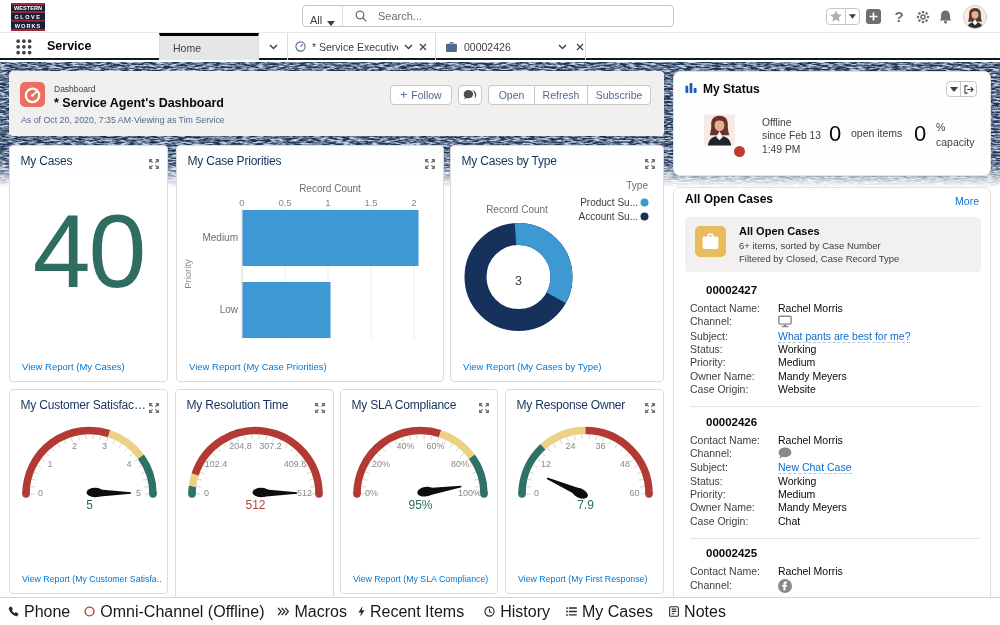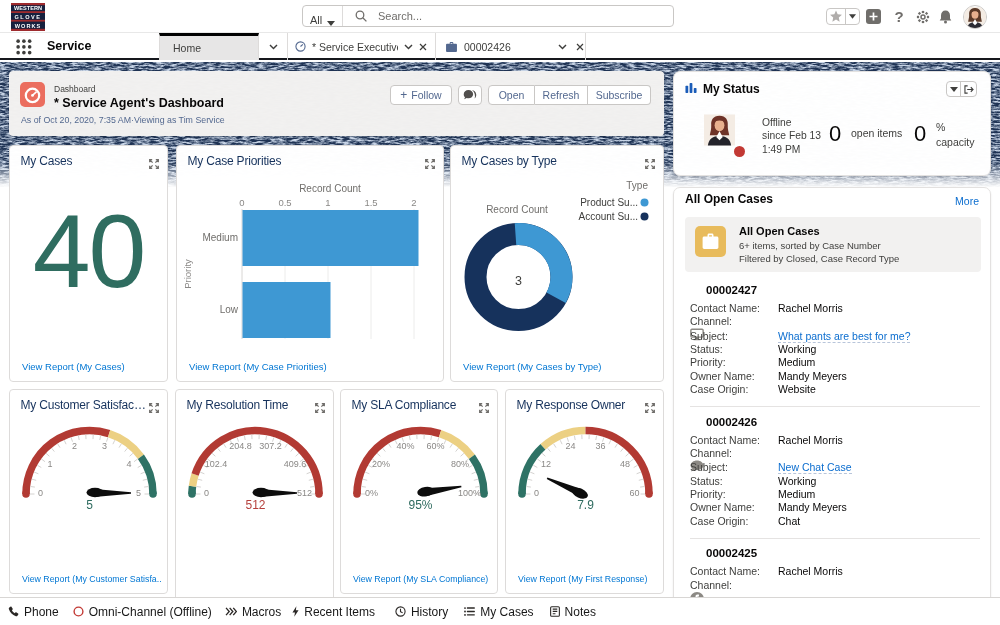--- a/index.html
+++ b/index.html
@@ -20,29 +20,29 @@
 .wtitle { position:absolute; left:10.5px; top:7.5px; font-size:12px; color:#16325c; letter-spacing:-0.2px; }
 .expand { position:absolute; right:8px; top:9px; }
 .vreport { position:absolute; left:12px; bottom:9px; font-size:9.5px; color:#0176d3; white-space:nowrap; overflow:hidden; }
 
 #hdrcard { position:absolute; left:9px; top:9px; width:655px; height:65px; background:rgba(242,241,240,0.992); will-change:transform; border-radius:4px; box-shadow:0 1px 2px rgba(0,0,0,0.12); }
 .hbtn { height:20px; border:1px solid #c9c7c5; border-radius:4px; background:#fff; color:#53688f; font-size:10.5px; display:flex; align-items:center; justify-content:center; }
 
 #mystatus { position:absolute; left:673px; top:9px; width:318px; height:105px; background:rgba(255,255,255,0.992); will-change:transform; border-radius:7px; border:1px solid #e3e1e0; box-shadow:0 1px 2px rgba(0,0,0,0.1); }
 #opencases { position:absolute; left:673px; top:125px; width:318px; height:420px; background:rgba(255,255,255,0.992); will-change:transform; border-radius:7px 7px 0 0; border:1px solid #e3e1e0; box-shadow:0 1px 2px rgba(0,0,0,0.1); overflow:hidden; }
 .crow { display:flex; height:13.3px; align-items:flex-start; line-height:12.9px; }
-.crow.tall { height:14.4px;flex-direction:column; }
+.crow.tall { height:14.4px; }
 .clab { width:88px; font-size:10.5px; color:#3e3e3c; flex:none; }
 .cval { font-size:10.5px; color:#080707; }
 .clink { color:#0b6dcf; border-bottom:1px dashed #b8c5da; }
 .casenum { font-size:11.5px; font-weight:bold; color:#080707; margin:0 0 5px 16px; line-height:14px; }
 .cdivider { border-top:1px solid #e5e3e2; margin:10px 0 7.5px 0; }
 
 #footer { position:absolute; left:0; top:597px; width:1000px; height:28px; background:rgba(255,255,255,0.992); will-change:transform; border-top:1px solid #d8d6d4; display:flex; align-items:center; z-index:30; }
-.fitem { display:flex; align-items:center; gap:5px; font-size:12px; color:#181818; }
+.fitem { display:flex; align-items:center; gap:5px; font-size:16px; color:#181818; }
 </style></head>
 <body>
 
 <div id="gnav">
   <div id="logo"><svg width="34" height="28" viewBox="0 0 34 28">
         <rect width="34" height="28" fill="#16203e"></rect>
 <rect y="0" width="34" height="2.2" fill="#9e2b2e"></rect>
         <rect y="8.2" width="34" height="1.8" fill="#9e2b2e"></rect>
         <rect y="16.8" width="34" height="1.8" fill="#9e2b2e"></rect>
         <rect y="25.8" width="34" height="2.2" fill="#9e2b2e"></rect>

